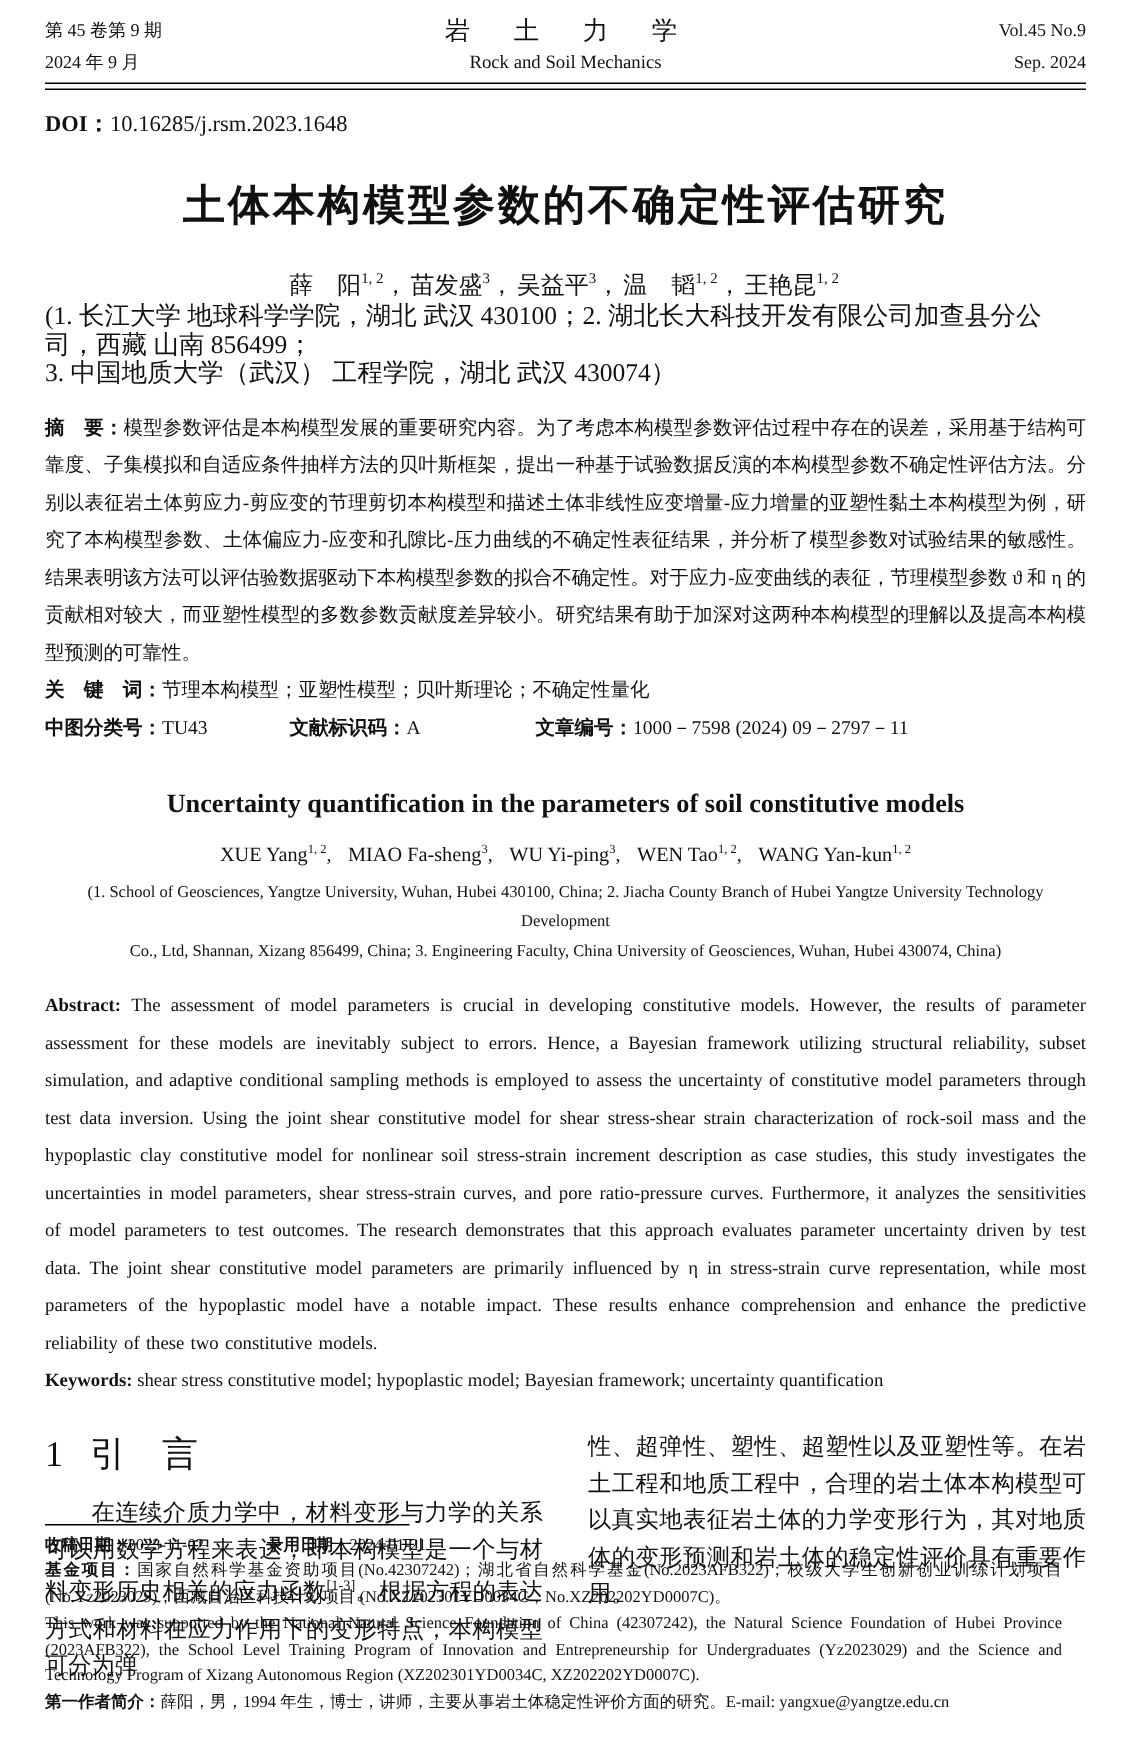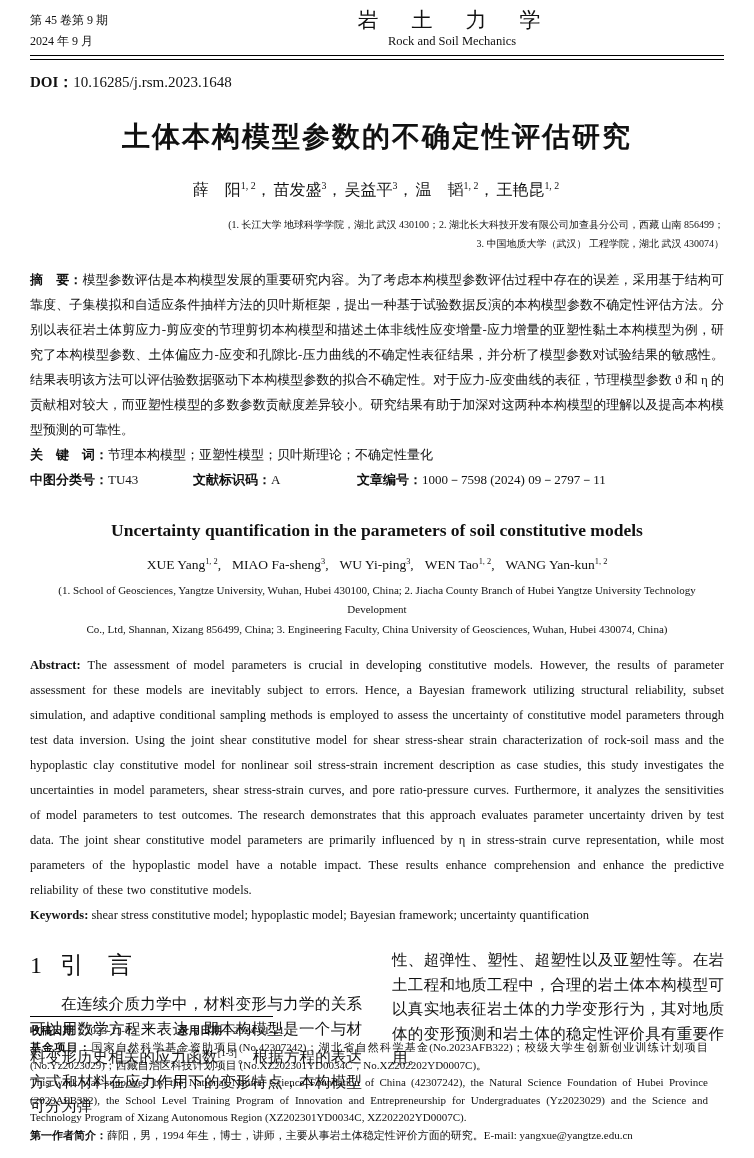--- a/index.html
+++ b/index.html
@@ -8,33 +8,33 @@
     background:#ffffff;color:#111;overflow:hidden;
     padding:10px 30px 0 30px;
     font-family:"Liberation Serif","DejaVu Serif",serif;
   }
   
   .jheader{display:flex;justify-content:space-between;align-items:flex-end;
     font-size:12px;line-height:21px;}
   .h-left,.h-right{width:150px;}
   .h-right{text-align:right;}
   .h-center{text-align:center;flex:1;}
-  .jname-cn{font-size:21px;letter-spacing:6px;}
+  .jname-cn{font-size:17px;letter-spacing:6px;}
   .jname-en{font-size:12.5px;}
   .double-rule{margin-top:3px;height:3px;border-top:1.6px solid #000;border-bottom:1.6px solid #000;}
   .doi-line{margin-top:13px;font-size:15px;}
   .lbl{font-weight:bold;}
   
   .title-cn{margin:26px 0 0 0;text-align:center;
     font-family:"Liberation Sans","DejaVu Sans",sans-serif;
     font-size:28px;font-weight:700;letter-spacing:2px;}
   .authors-cn{margin-top:24px;text-align:center;font-size:16px;}
   .authors-cn .author{margin-right:2px;text-align:right;}
   sup{font-size:0.62em;}
-  .affil-cn{margin-top:14px;text-align:right;font-size:10px;line-height:19px;}
+  .affil-cn{text-align:left;font-size:17px;line-height:19px;}
   
   .abstract-cn{margin:14px 0 0 0;font-size:13px;line-height:25px;text-align:justify;}
   .keywords-cn{margin:0;font-size:13px;line-height:25px;}
   .meta-line{font-size:13px;line-height:25px;}
   .meta-item{display:inline-block;}
   .meta-item.m1{width:163px;}
   .meta-item.m2{width:164px;}
   
   .title-en{margin:28px 0 0 0;text-align:center;font-size:17.5px;font-weight:700;}
   .authors-en{margin-top:15px;text-align:center;font-size:13.5px;}
@@ -63,20 +63,24 @@
 <div class="page">
 
   <header class="jheader">
     <div class="h-left">
       <div>第 45 卷第 9 期</div>
       <div>2024 年 9 月</div>
     </div>
     <div class="h-center">
       <div class="jname-cn">岩　土　力　学</div>
       <div class="jname-en">Rock and Soil Mechanics</div>
+    </div>
+    <div class="h-right">
+      <div>Vol.45  No.9</div>
+      <div>Sep.  2024</div>
     </div>
   </header>
 
   <div class="double-rule"></div>
 
   <div class="doi-line">
     <span class="lbl">DOI：</span><span>10.16285/j.rsm.2023.1648</span>
   </div>
 
   <h1 class="title-cn">土体本构模型参数的不确定性评估研究</h1>

